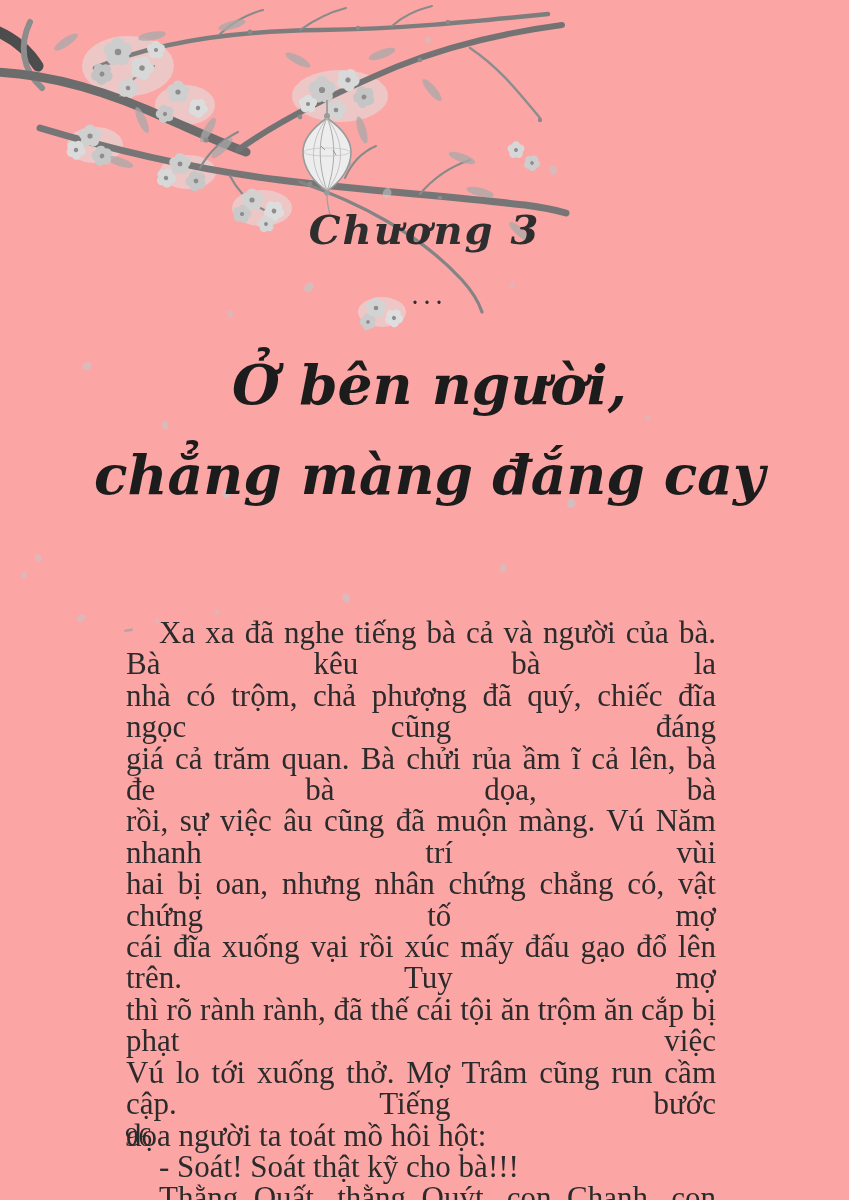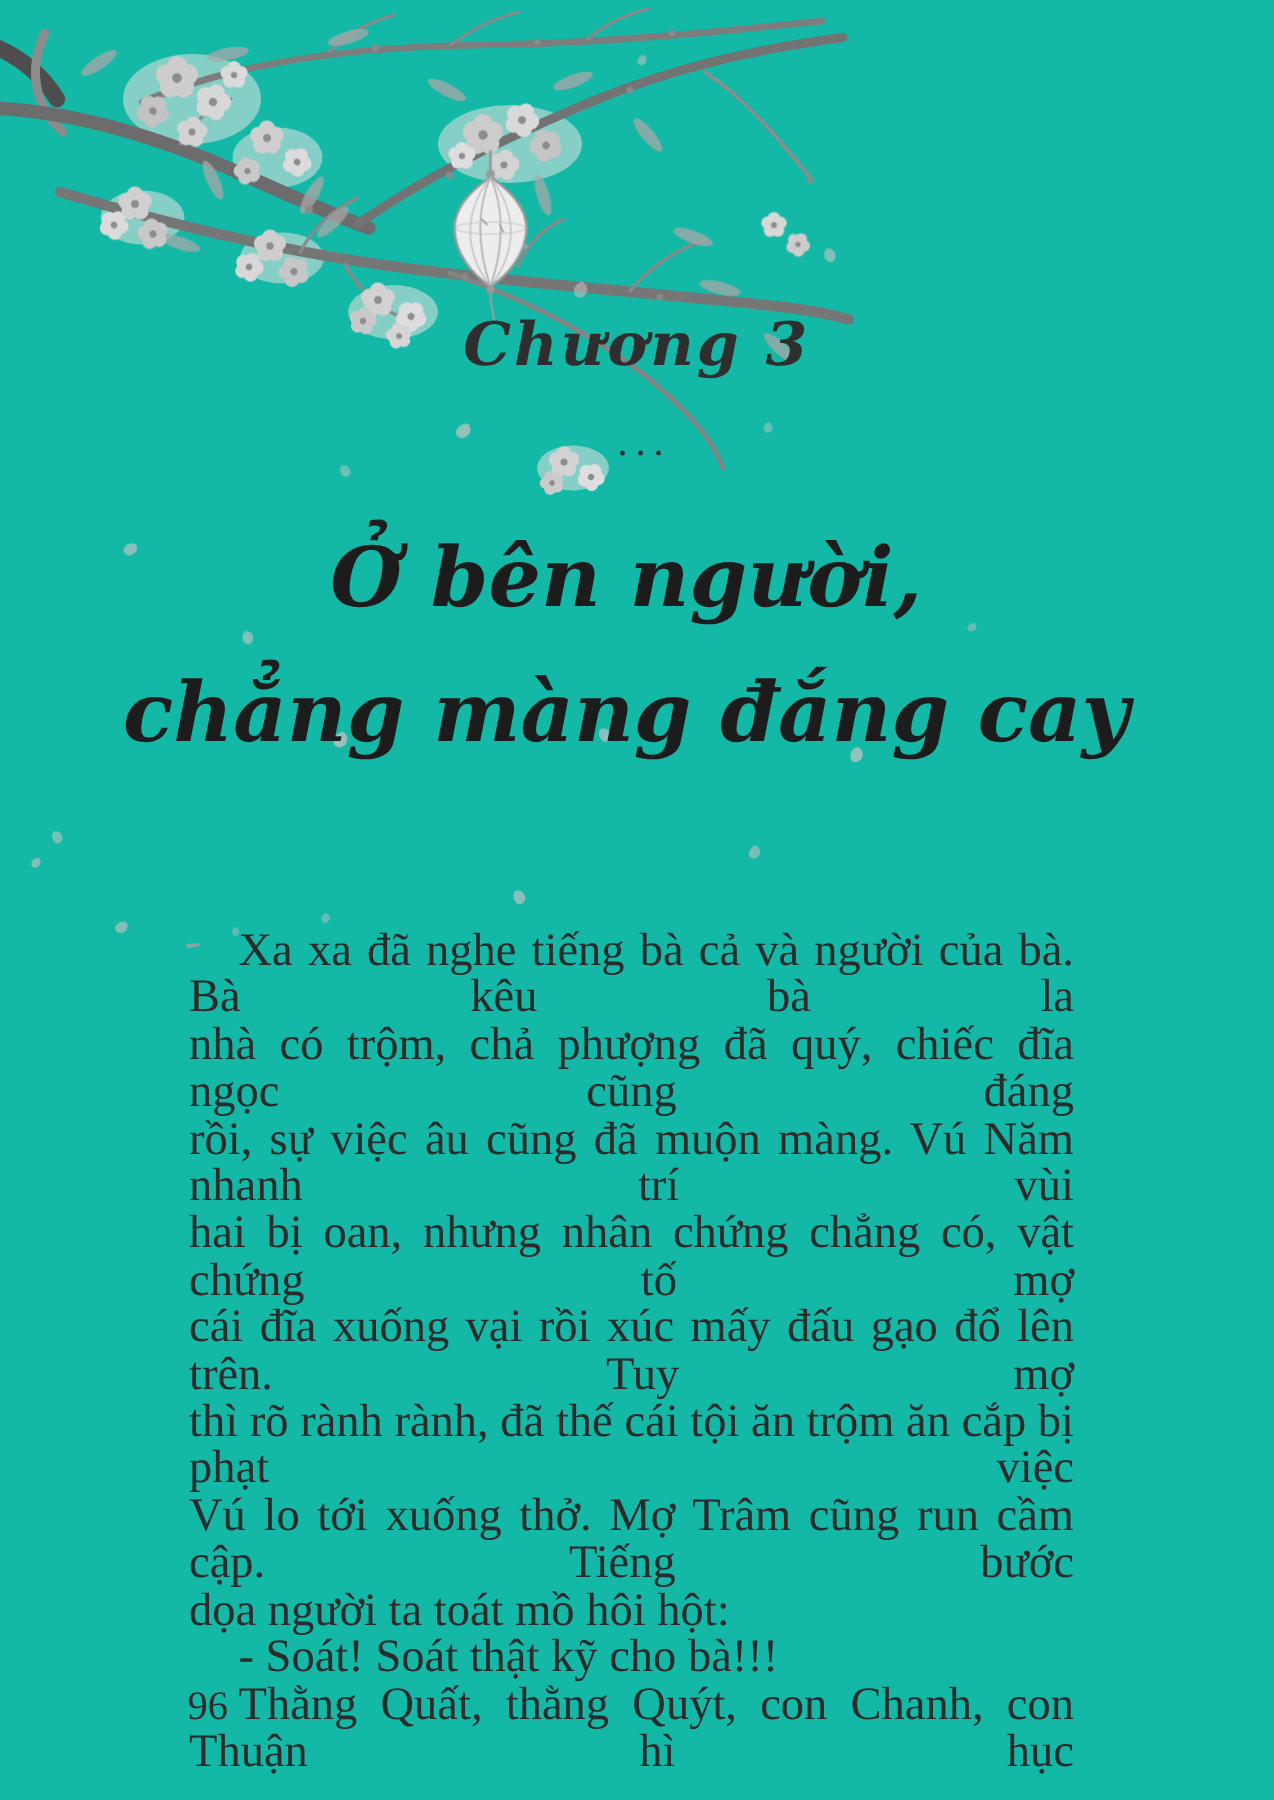--- a/index.html
+++ b/index.html
@@ -1,20 +1,20 @@
 <!DOCTYPE html>
 <html><head>
 <meta charset="utf-8">
 <style>
   html,body{margin:0;padding:0;background:#e9e9e9;}
   .page{
     position:relative;
     width:849px;height:1200px;
     margin:0 auto;
-    background:#14b8a6;
+    background:#fca5a5;
     overflow:hidden;
     font-family:"Liberation Serif", serif;
   }
   .art{
     position:absolute;top:0;left:0;z-index:0;pointer-events:none;
   }
   .chapter-label{
     position:absolute;top:206px;left:0;width:849px;z-index:1;
     text-align:center;
     font-family:"DejaVu Serif", serif;
@@ -22,21 +22,21 @@
     font-size:40px;color:#2e2e2e;
     letter-spacing:2px;
   }
   .dots{
     position:absolute;top:286px;left:6px;width:849px;z-index:1;
     text-align:center;
     font-size:20px;font-weight:700;color:#2e2e2e;
     letter-spacing:7px;
   }
   .chapter-title{
-    position:absolute;top:340px;left:4px;width:827px;z-index:1;
+    position:absolute;top:340px;left:16px;width:827px;z-index:1;
     text-align:center;
     font-family:"DejaVu Serif", serif;
     font-style:italic;font-weight:700;
     font-size:55px;line-height:90px;
     color:#1c1c1c;
   }
   .body-text{
     position:absolute;top:617px;left:126px;width:590px;z-index:1;
     font-size:31px;color:#2b2b2b;
   }
@@ -211,20 +211,21 @@
   <div class="dots">...</div>
 
   <div class="chapter-title">
     <div>Ở bên người,</div>
     <div>chẳng màng đắng cay</div>
   </div>
 
   <div class="body-text">
       <div class="line indent">Xa xa đã nghe tiếng bà cả và người của bà. Bà kêu bà la</div>
       <div class="line">nhà có trộm, chả phượng đã quý, chiếc đĩa ngọc cũng đáng</div>
+      <div class="line">giá cả trăm quan. Bà chửi rủa ầm ĩ cả lên, bà đe bà dọa, bà</div>
       <div class="line">rồi, sự việc âu cũng đã muộn màng. Vú Năm nhanh trí vùi</div>
       <div class="line">hai bị oan, nhưng nhân chứng chẳng có, vật chứng tố mợ</div>
       <div class="line">cái đĩa xuống vại rồi xúc mấy đấu gạo đổ lên trên. Tuy mợ</div>
       <div class="line">thì rõ rành rành, đã thế cái tội ăn trộm ăn cắp bị phạt việc</div>
       <div class="line">Vú lo tới xuống thở. Mợ Trâm cũng run cầm cập. Tiếng bước</div>
       <div class="line nofill">dọa người ta toát mồ hôi hột:</div>
       <div class="line indent nofill">- Soát! Soát thật kỹ cho bà!!!</div>
       <div class="line indent">Thằng Quất, thằng Quýt, con Chanh, con Thuận hì hục</div>
     </div>
 

